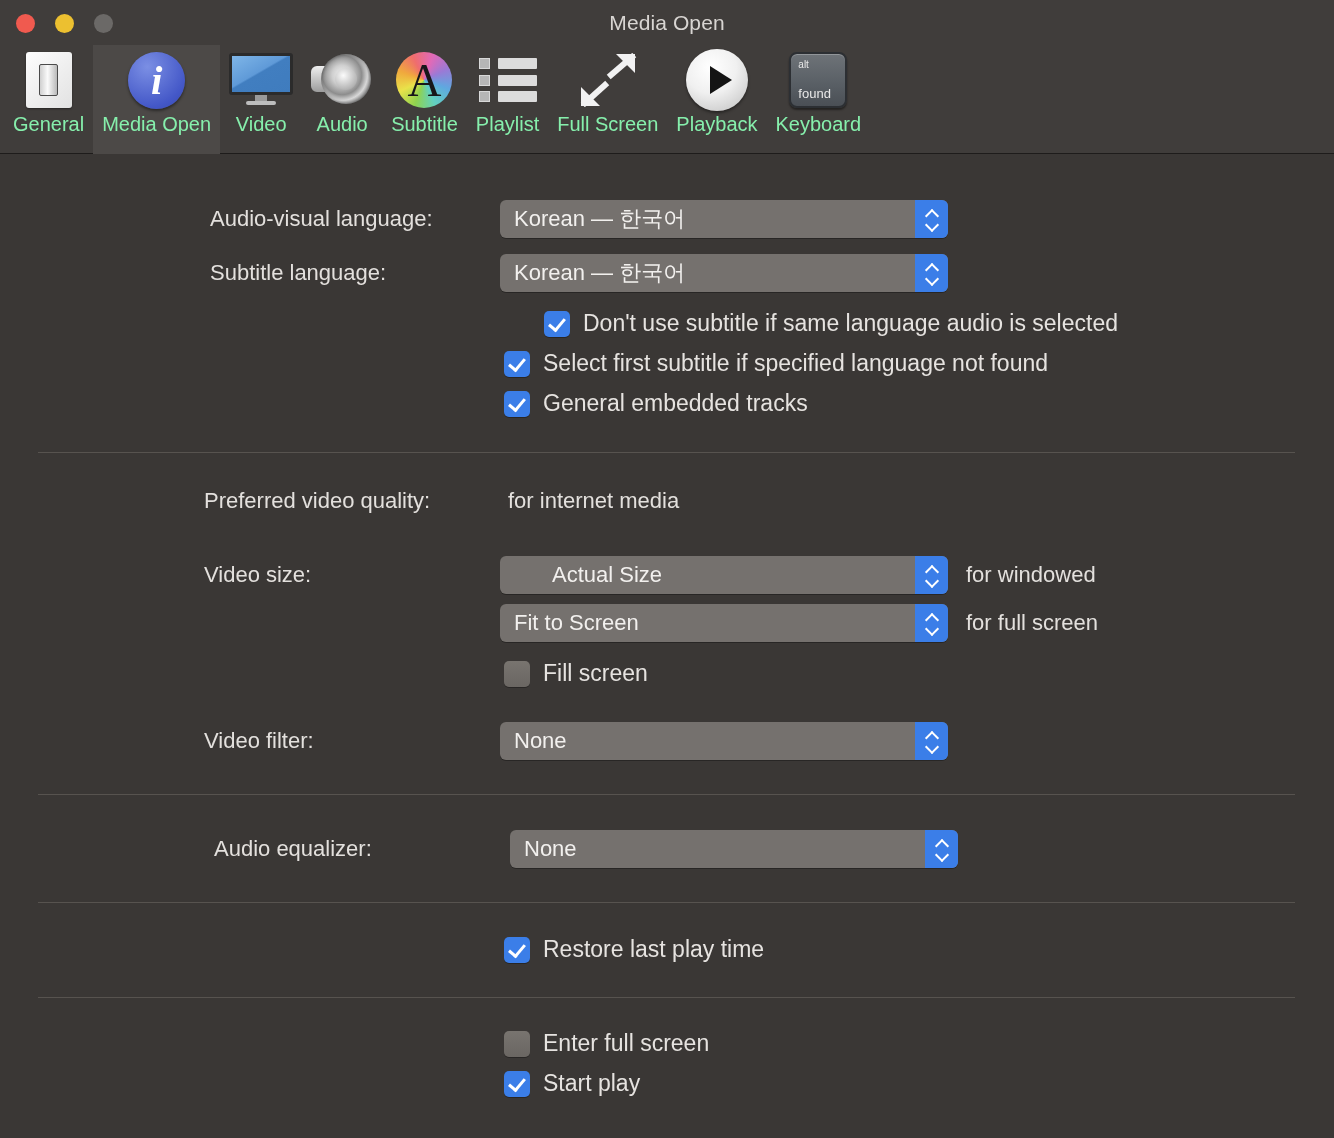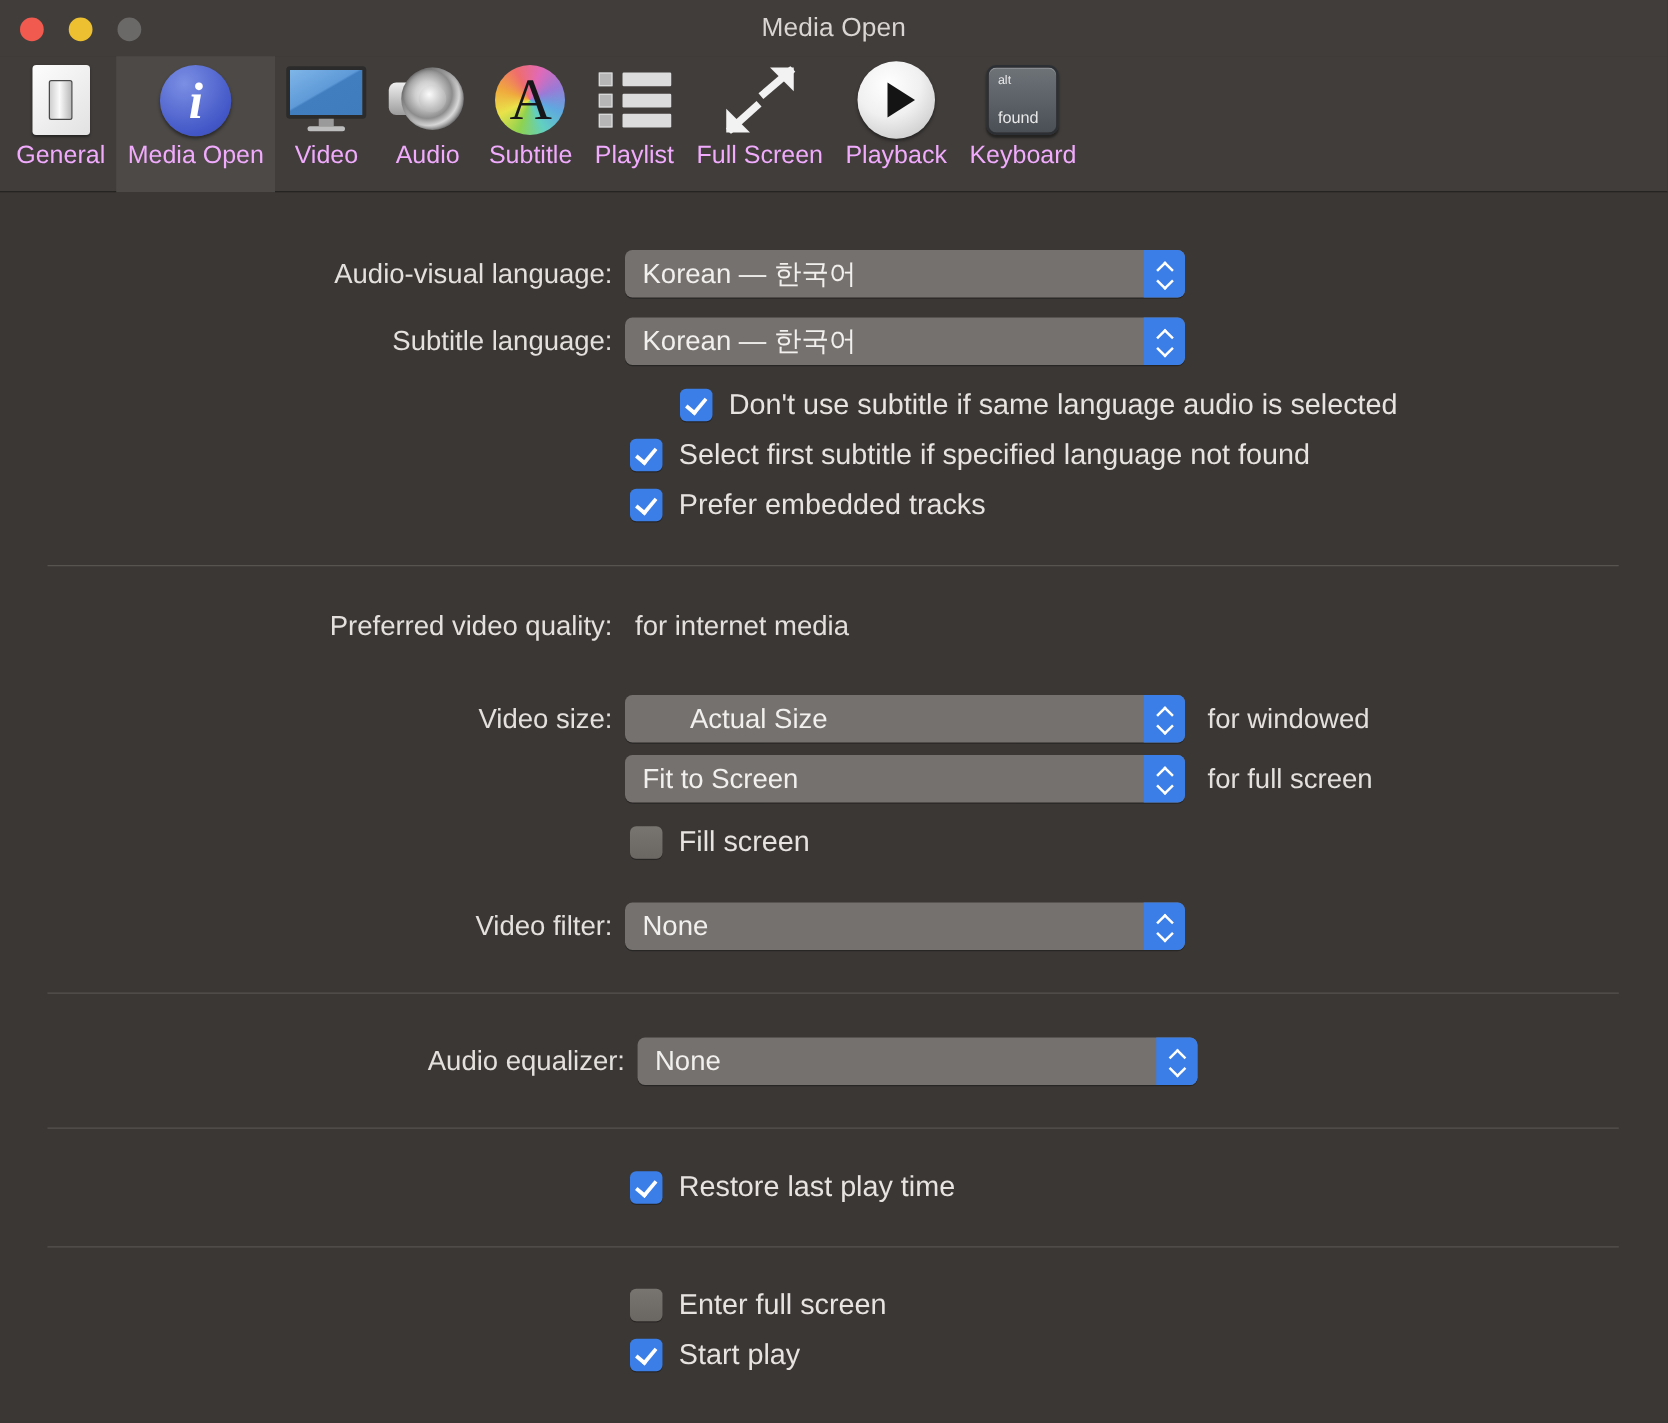--- a/index.html
+++ b/index.html
@@ -85,21 +85,21 @@
   .toolbar-item.selected {
     background: #4c4947;
   }
   .tb-icon {
     height: 66px;
     display: flex;
     align-items: center;
     justify-content: center;
   }
   .tb-label {
-    color: #f0abfc;
+    color: #86efac;
     font-size: 20px;
     line-height: 22px;
     white-space: nowrap;
   }
 
   
   .content {
     position: relative;
     height: calc(1138px - 45px - 110px);
     background: #3a3735;
@@ -108,21 +108,21 @@
   }
 
   .row {
     position: absolute;
     display: flex;
     align-items: center;
   }
   .label {
     color: #e3e0dd;
     font-size: 22px;
-    text-align: right;
+    text-align: left;
     white-space: nowrap;
   }
   .suffix {
     color: #e3e0dd;
     font-size: 22px;
     white-space: nowrap;
     margin-left: 18px;
   }
 
   
@@ -502,21 +502,21 @@
     <div class="checkrow" style="left:504px; top:156px;margin-left:40px;">
       <span class="checkbox on"></span>
       <span class="checklabel">Don't use subtitle if same language audio is selected</span>
     </div>
     <div class="checkrow" style="left:504px; top:196px;">
       <span class="checkbox on"></span>
       <span class="checklabel">Select first subtitle if specified language not found</span>
     </div>
     <div class="checkrow" style="left:504px; top:236px;">
       <span class="checkbox on"></span>
-      <span class="checklabel">Prefer embedded tracks</span>
+      <span class="checklabel">General embedded tracks</span>
     </div>
 
     <div class="divider" style="top:298px;"></div>
 
     <div class="row" style="left:204px; top:334px;">
       <div class="label" style="width:286px;">Preferred video quality:</div>
       <div class="suffix">for internet media</div>
     </div>
 
     <div class="row" style="left:204px; top:402px;">

